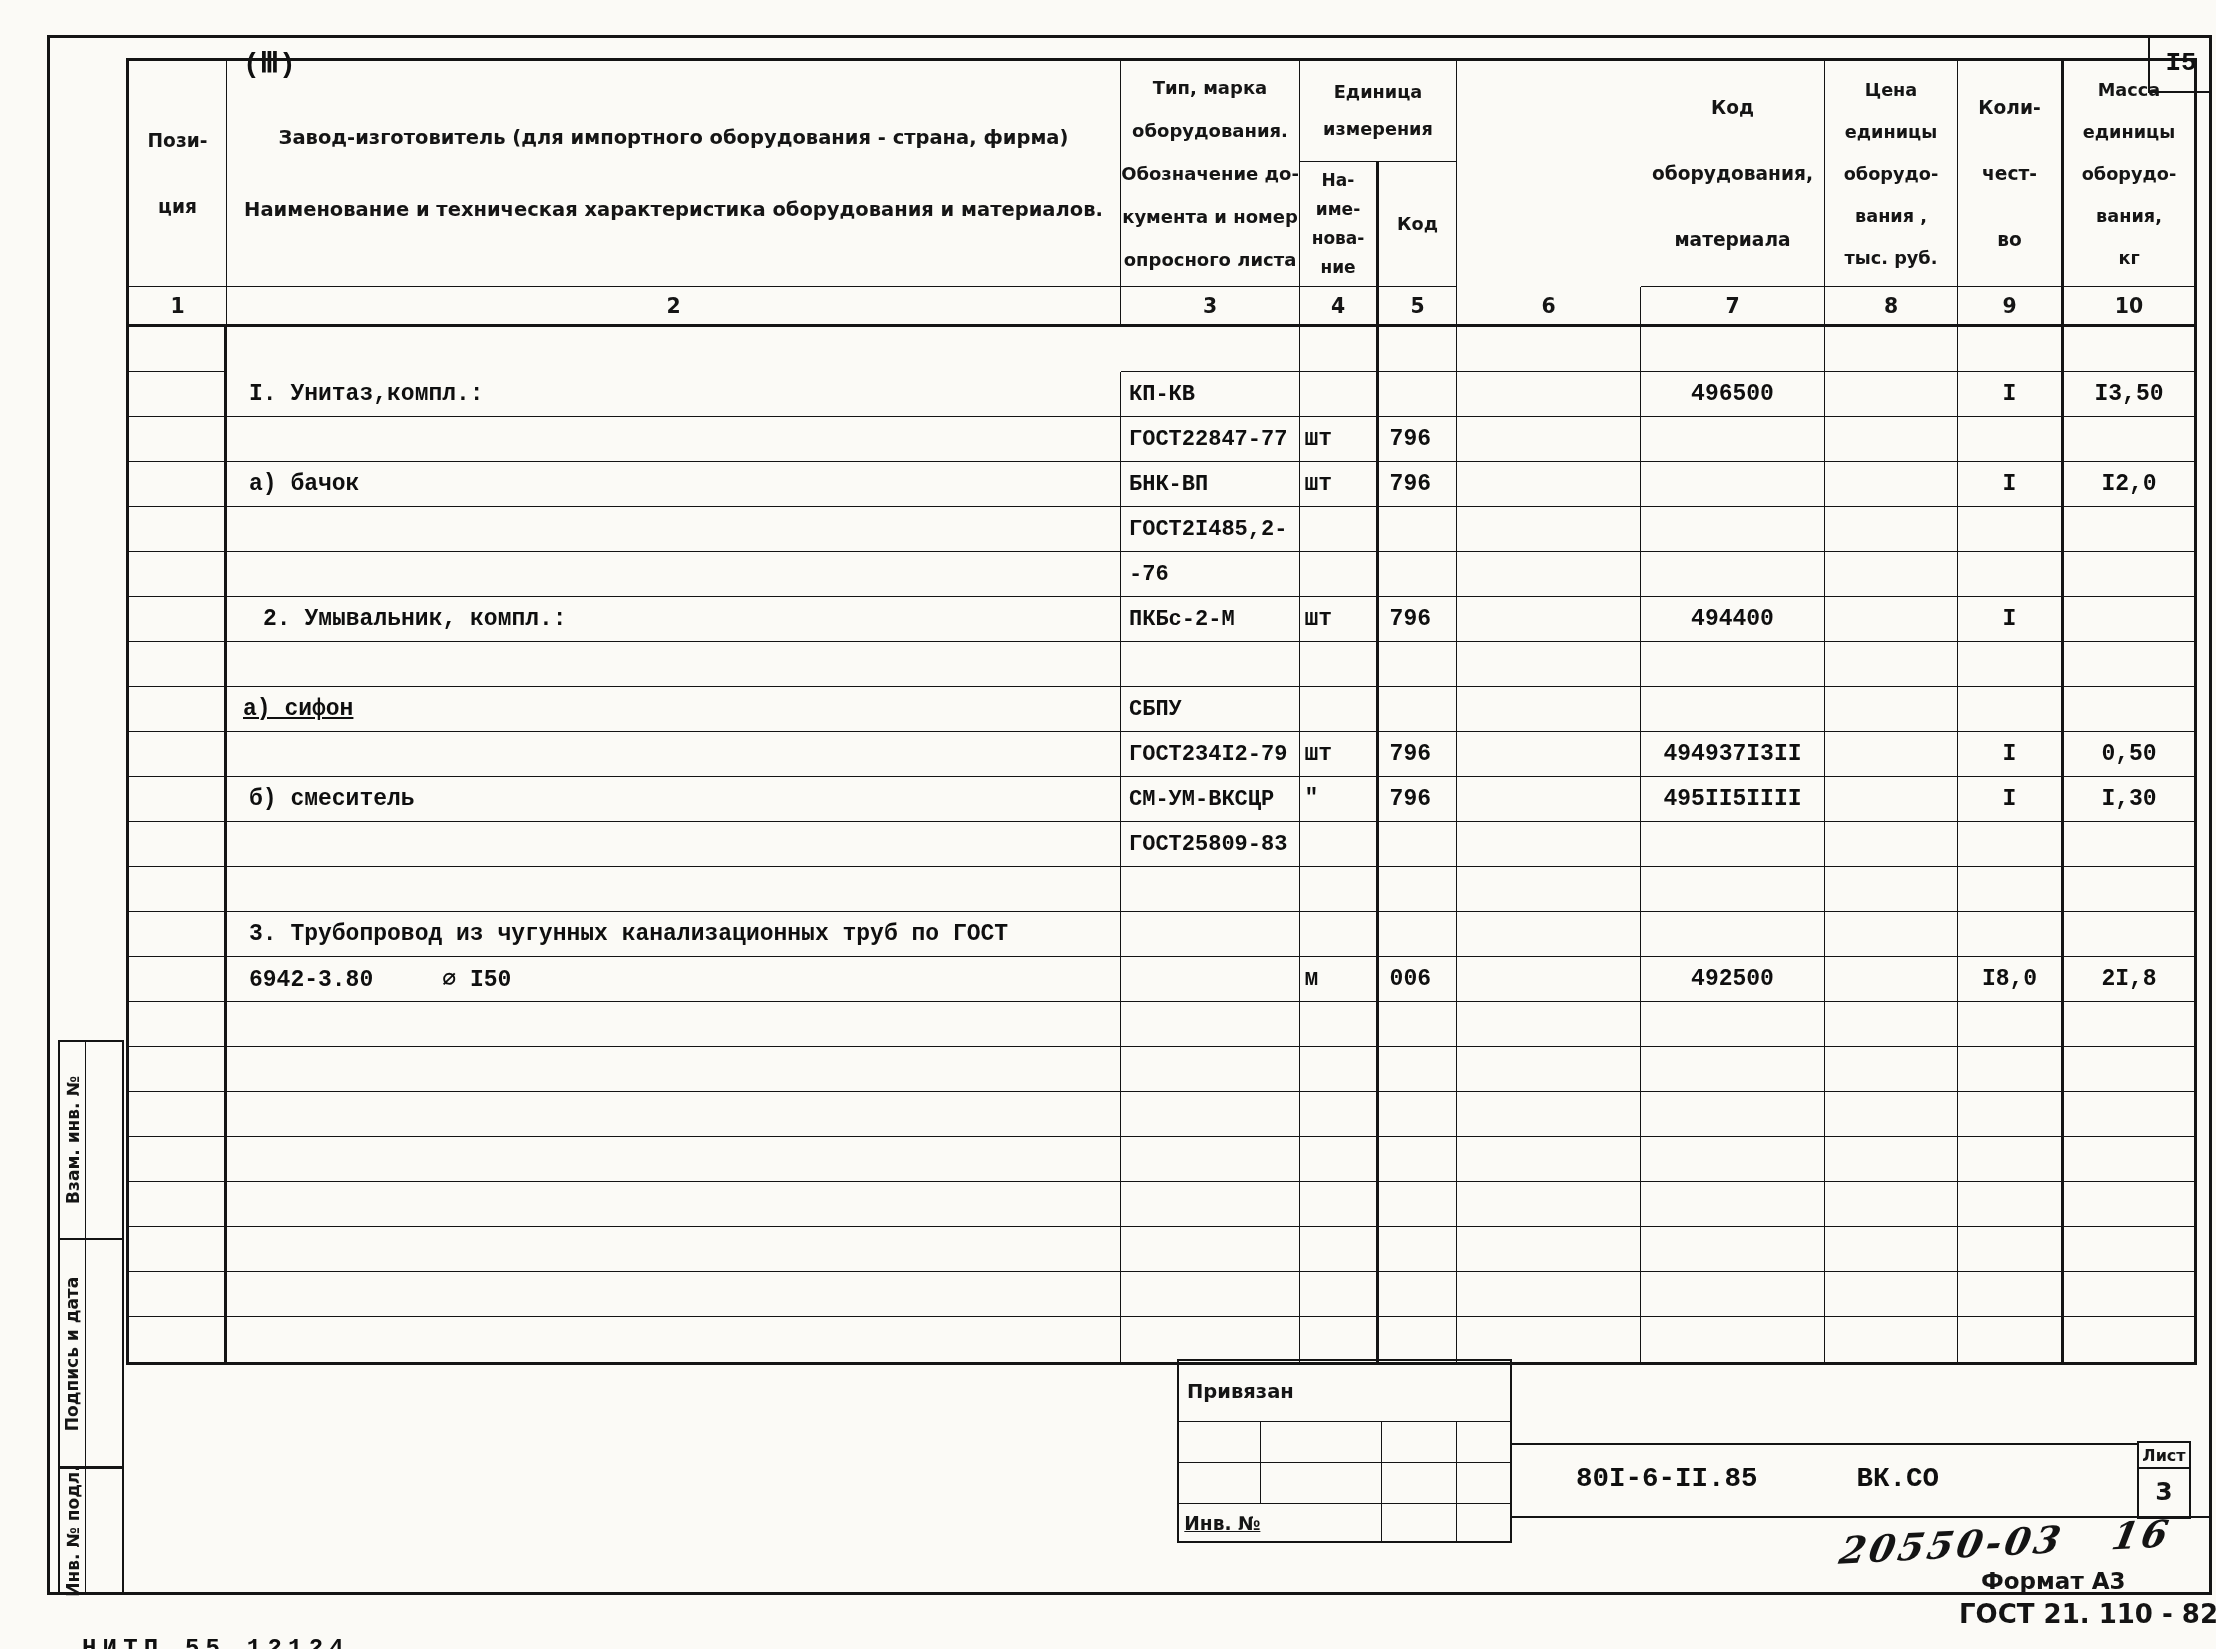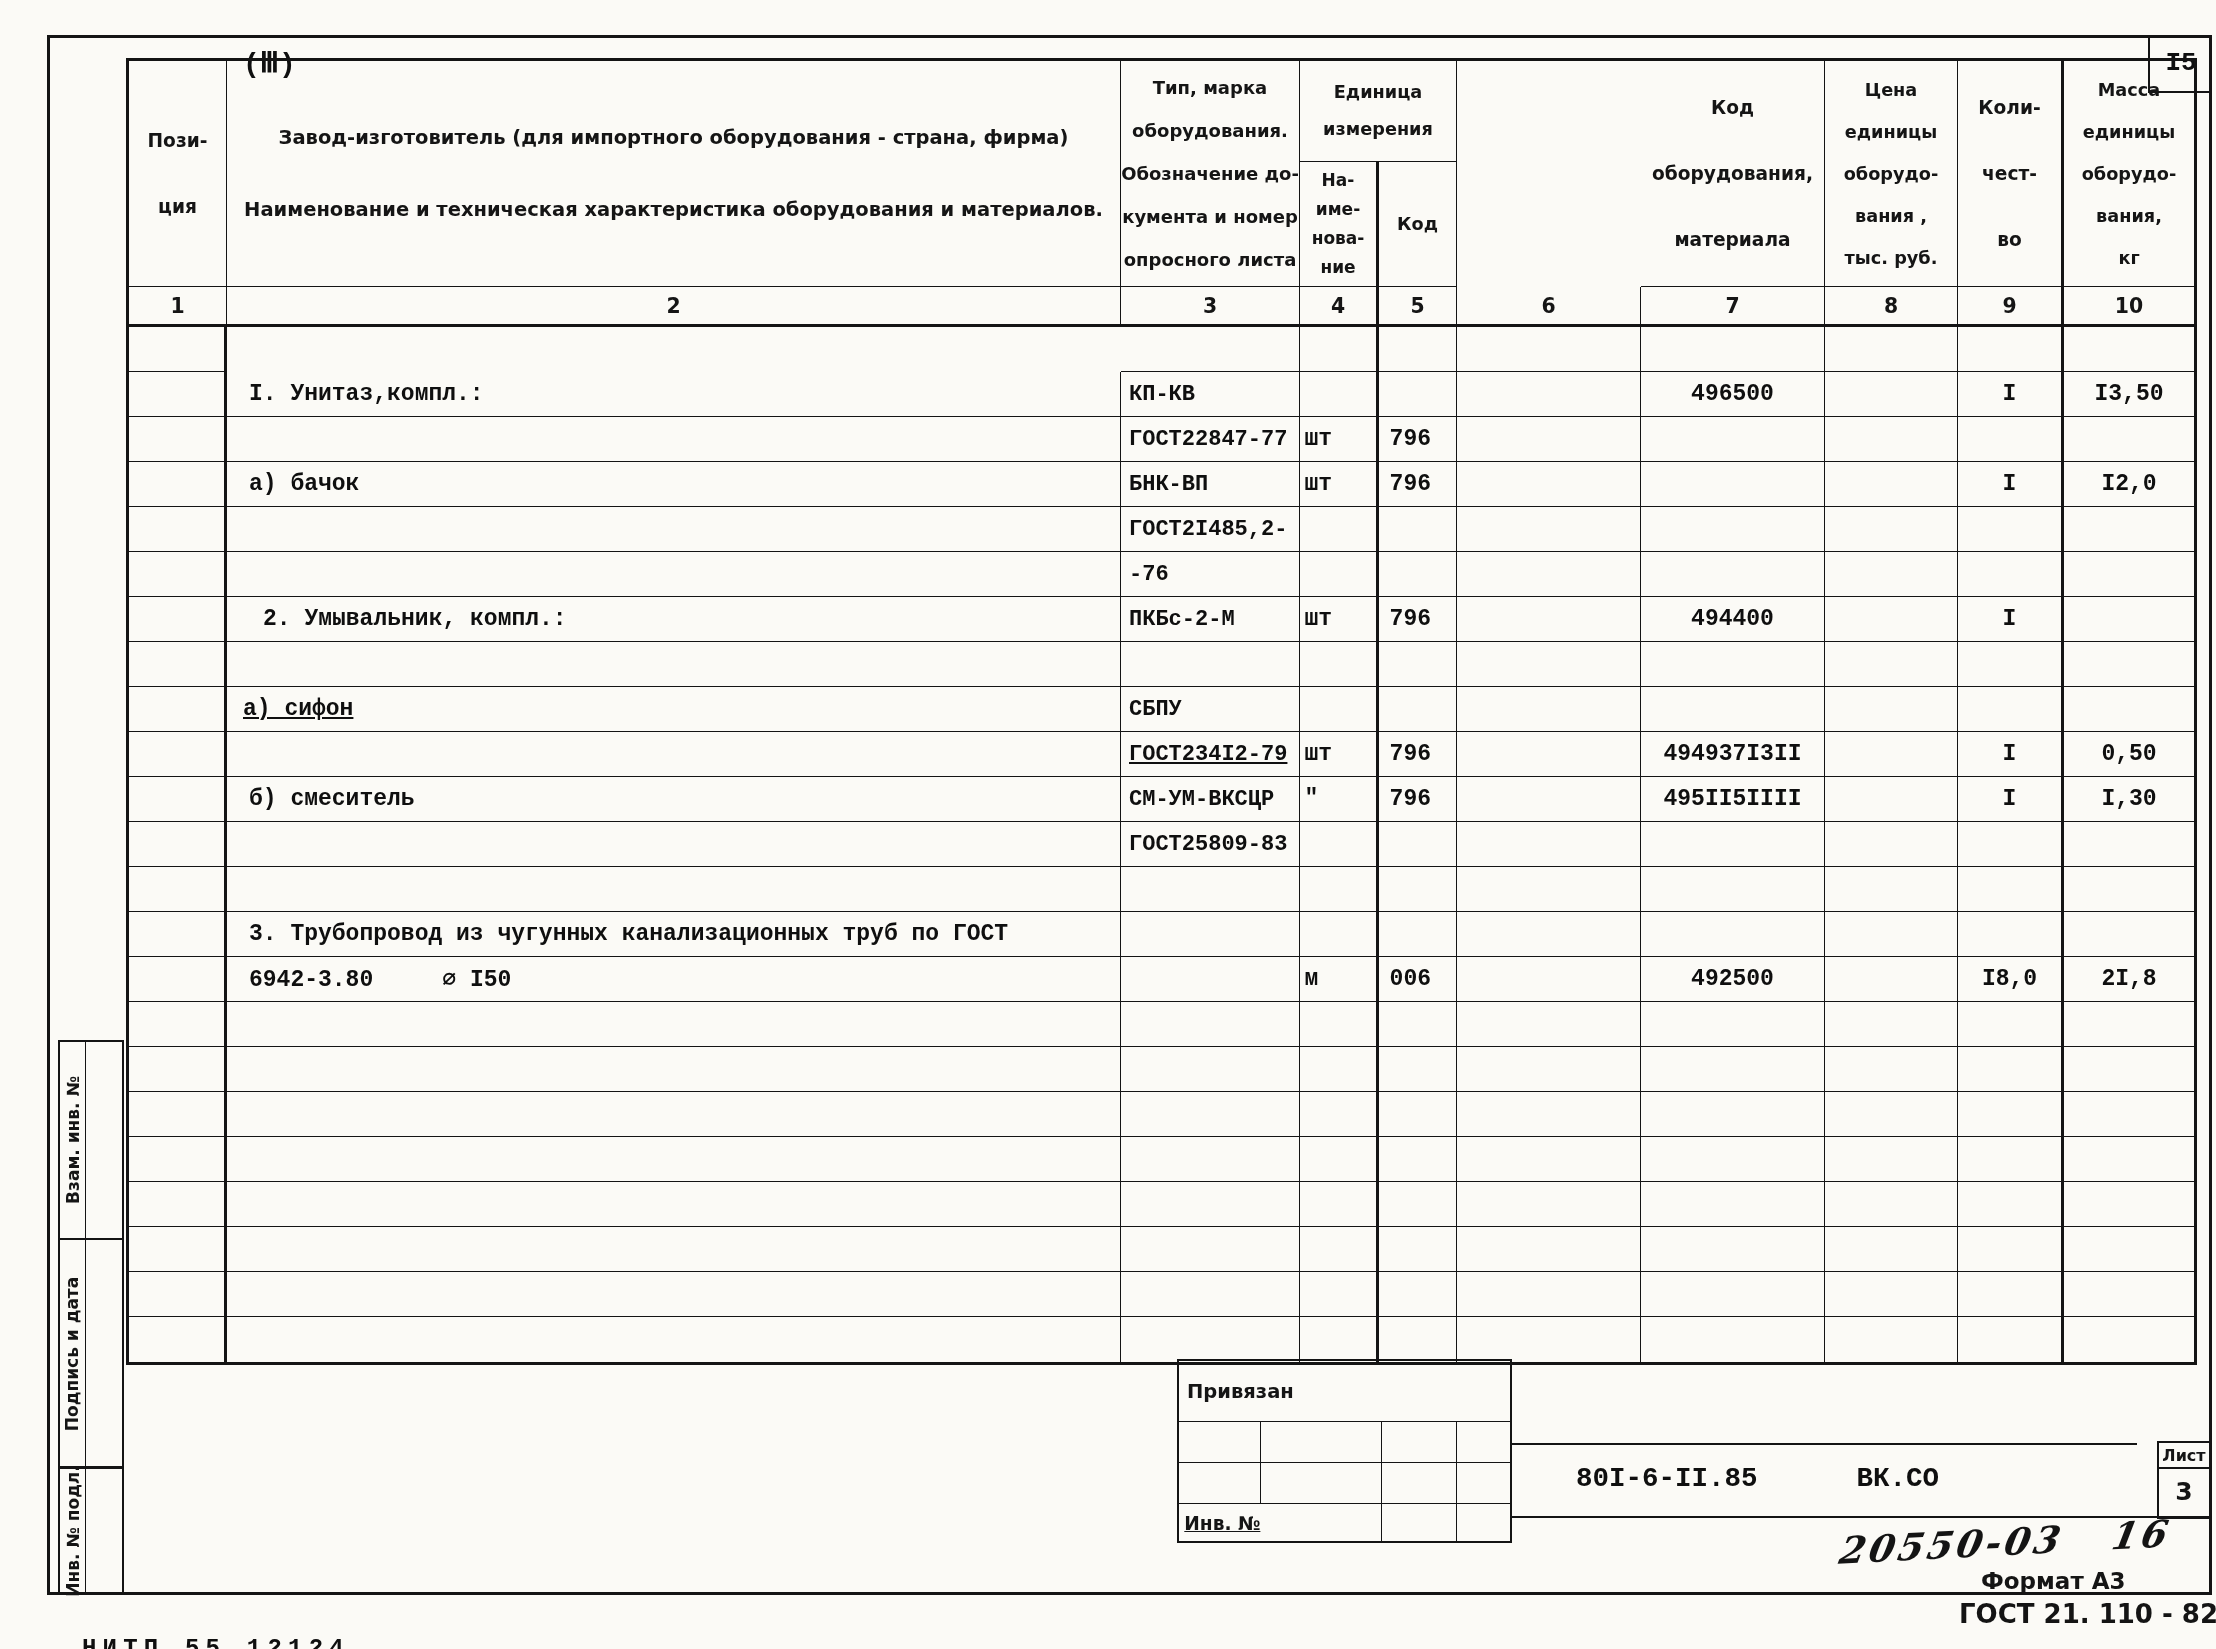--- a/index.html
+++ b/index.html
@@ -51,21 +51,21 @@
   .pv-cell{border-right:1.8px solid var(--ink);border-bottom:1.8px solid var(--ink);box-sizing:border-box;
            display:flex;align-items:center;}
   .pv-cell.r3{border-bottom:none;text-decoration:underline;}
   .pv-cell.c4{border-right:none;}
   .pv-inv{grid-column:1/3;padding-left:5.3px;font-size:18.6px;}
 
   .band-top{position:absolute;left:1512px;top:1443px;width:625px;height:2.2px;background:var(--ink);}
   .band-bottom{position:absolute;left:1512px;top:1516px;width:699px;height:2.2px;background:var(--ink);}
   .docnum{position:absolute;left:1576px;top:1463px;font-size:27.5px;white-space:pre;}
   .list-box{position:absolute;left:2137px;top:1441px;width:54px;height:78px;
-            border:2.2px solid var(--ink);box-sizing:border-box;margin-left:20px;}
+            border:2.2px solid var(--ink);box-sizing:border-box;}
   .list-box .lb1{height:26px;border-bottom:2.2px solid var(--ink);box-sizing:border-box;
             display:flex;align-items:center;justify-content:center;font-size:16px;}
   .list-box .lb2{height:44px;display:flex;align-items:center;justify-content:center;font-size:25px;}
 
   .handnote{position:absolute;left:1840px;top:1520px;font-family:"DejaVu Serif",serif;
             font-style:italic;font-weight:600;font-size:37px;letter-spacing:3.5px;
             transform:rotate(-3deg) skewX(-14deg);white-space:pre;}
   .format-note{position:absolute;left:1981px;top:1568px;font-size:23px;}
   .gost-note{position:absolute;left:1959px;top:1599px;font-size:26px;font-weight:700;}
   .corner-clip{position:absolute;left:82px;top:1635px;font-size:24px;letter-spacing:6.2px;}
@@ -223,21 +223,21 @@
       <div class="cell body-cell tw" style="grid-area: 12 / 3; padding-left: 8px; font-size: 22px;">СБПУ</div>
       <div class="cell body-cell tw thick-r" style="grid-area: 12 / 4; padding-left: 4.4px;"></div>
       <div class="cell body-cell tw" style="grid-area: 12 / 5; padding-left: 10.6px;"></div>
       <div class="cell body-cell tw" style="grid-area: 12 / 6; justify-content: center;"></div>
       <div class="cell body-cell tw" style="grid-area: 12 / 7; justify-content: center;"></div>
       <div class="cell body-cell tw" style="grid-area: 12 / 8; justify-content: center;"></div>
       <div class="cell body-cell tw thick-r" style="grid-area: 12 / 9; justify-content: center;"></div>
       <div class="cell body-cell tw lastcol" style="grid-area: 12 / 10; justify-content: center;"></div>
       <div class="cell body-cell tw thick-r" style="grid-area: 13 / 1; justify-content: center;"></div>
       <div class="cell body-cell tw" style="grid-area: 13 / 2; padding-left: 22px;"></div>
-      <div class="cell body-cell tw" style="grid-area: 13 / 3; padding-left: 8px; font-size: 22px; text-decoration: underline;">ГОСТ234I2-79</div>
+      <div class="cell body-cell tw" style="grid-area: 13 / 3; padding-left: 8px; font-size: 22px;">ГОСТ234I2-79</div>
       <div class="cell body-cell tw thick-r" style="grid-area: 13 / 4; padding-left: 4.4px;">шт</div>
       <div class="cell body-cell tw" style="grid-area: 13 / 5; padding-left: 10.6px;">796</div>
       <div class="cell body-cell tw" style="grid-area: 13 / 6; justify-content: center;"></div>
       <div class="cell body-cell tw" style="grid-area: 13 / 7; justify-content: center;">494937I3II</div>
       <div class="cell body-cell tw" style="grid-area: 13 / 8; justify-content: center;"></div>
       <div class="cell body-cell tw thick-r" style="grid-area: 13 / 9; justify-content: center;">I</div>
       <div class="cell body-cell tw lastcol" style="grid-area: 13 / 10; justify-content: center;">0,50</div>
       <div class="cell body-cell tw thick-r" style="grid-area: 14 / 1; justify-content: center;"></div>
       <div class="cell body-cell tw" style="grid-area: 14 / 2; padding-left: 22px;">б) смеситель</div>
       <div class="cell body-cell tw" style="grid-area: 14 / 3; padding-left: 8px; font-size: 22px;">СМ-УМ-ВКСЦР</div>

